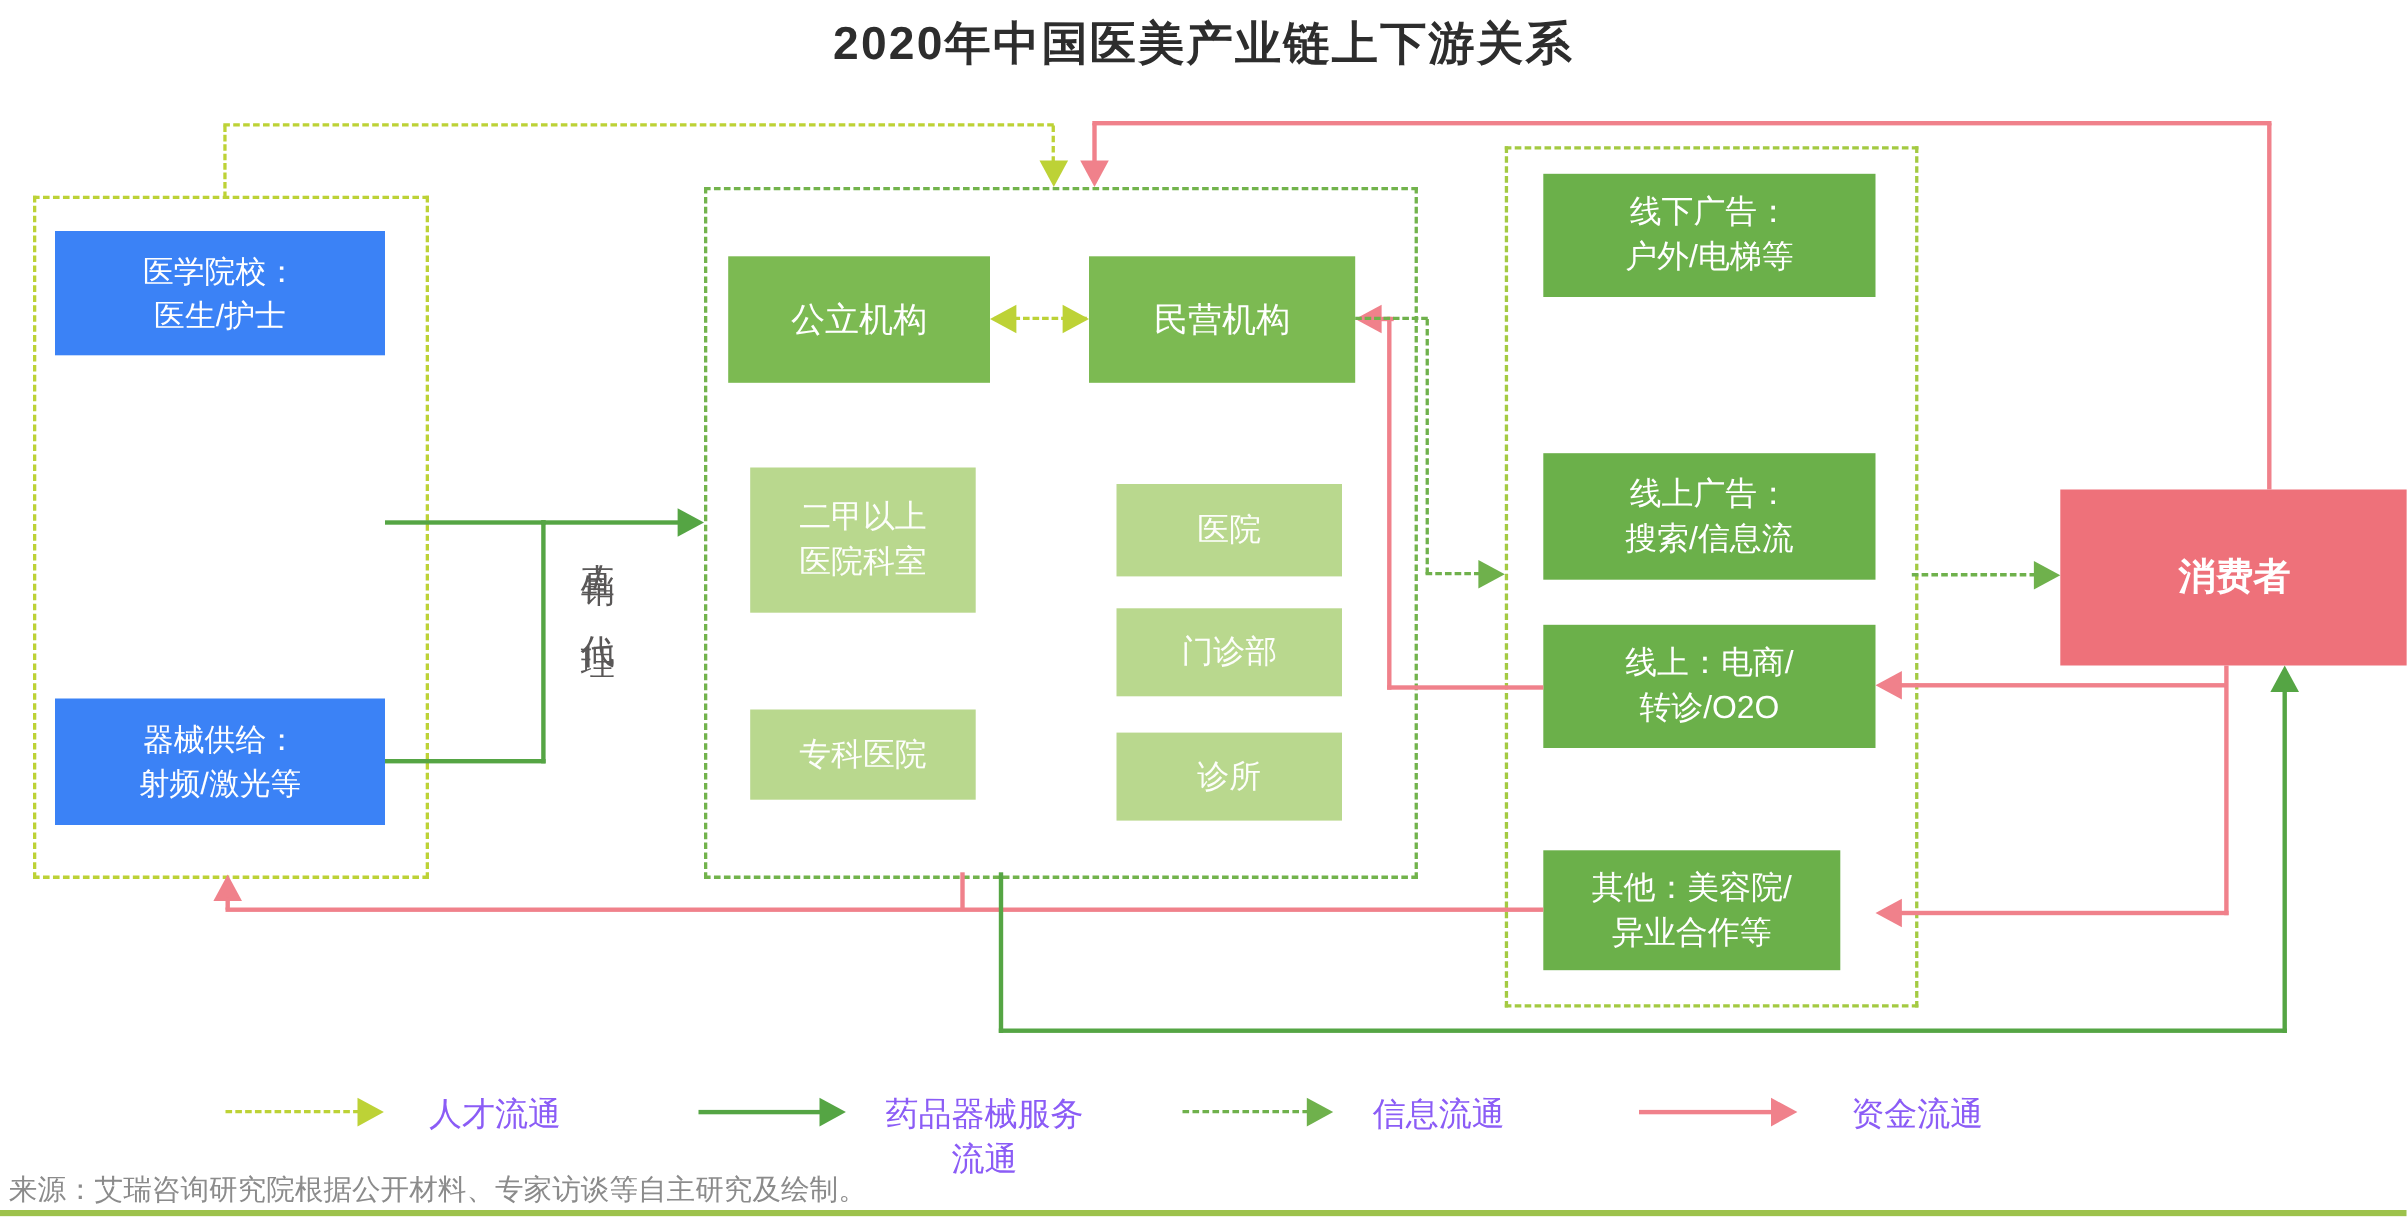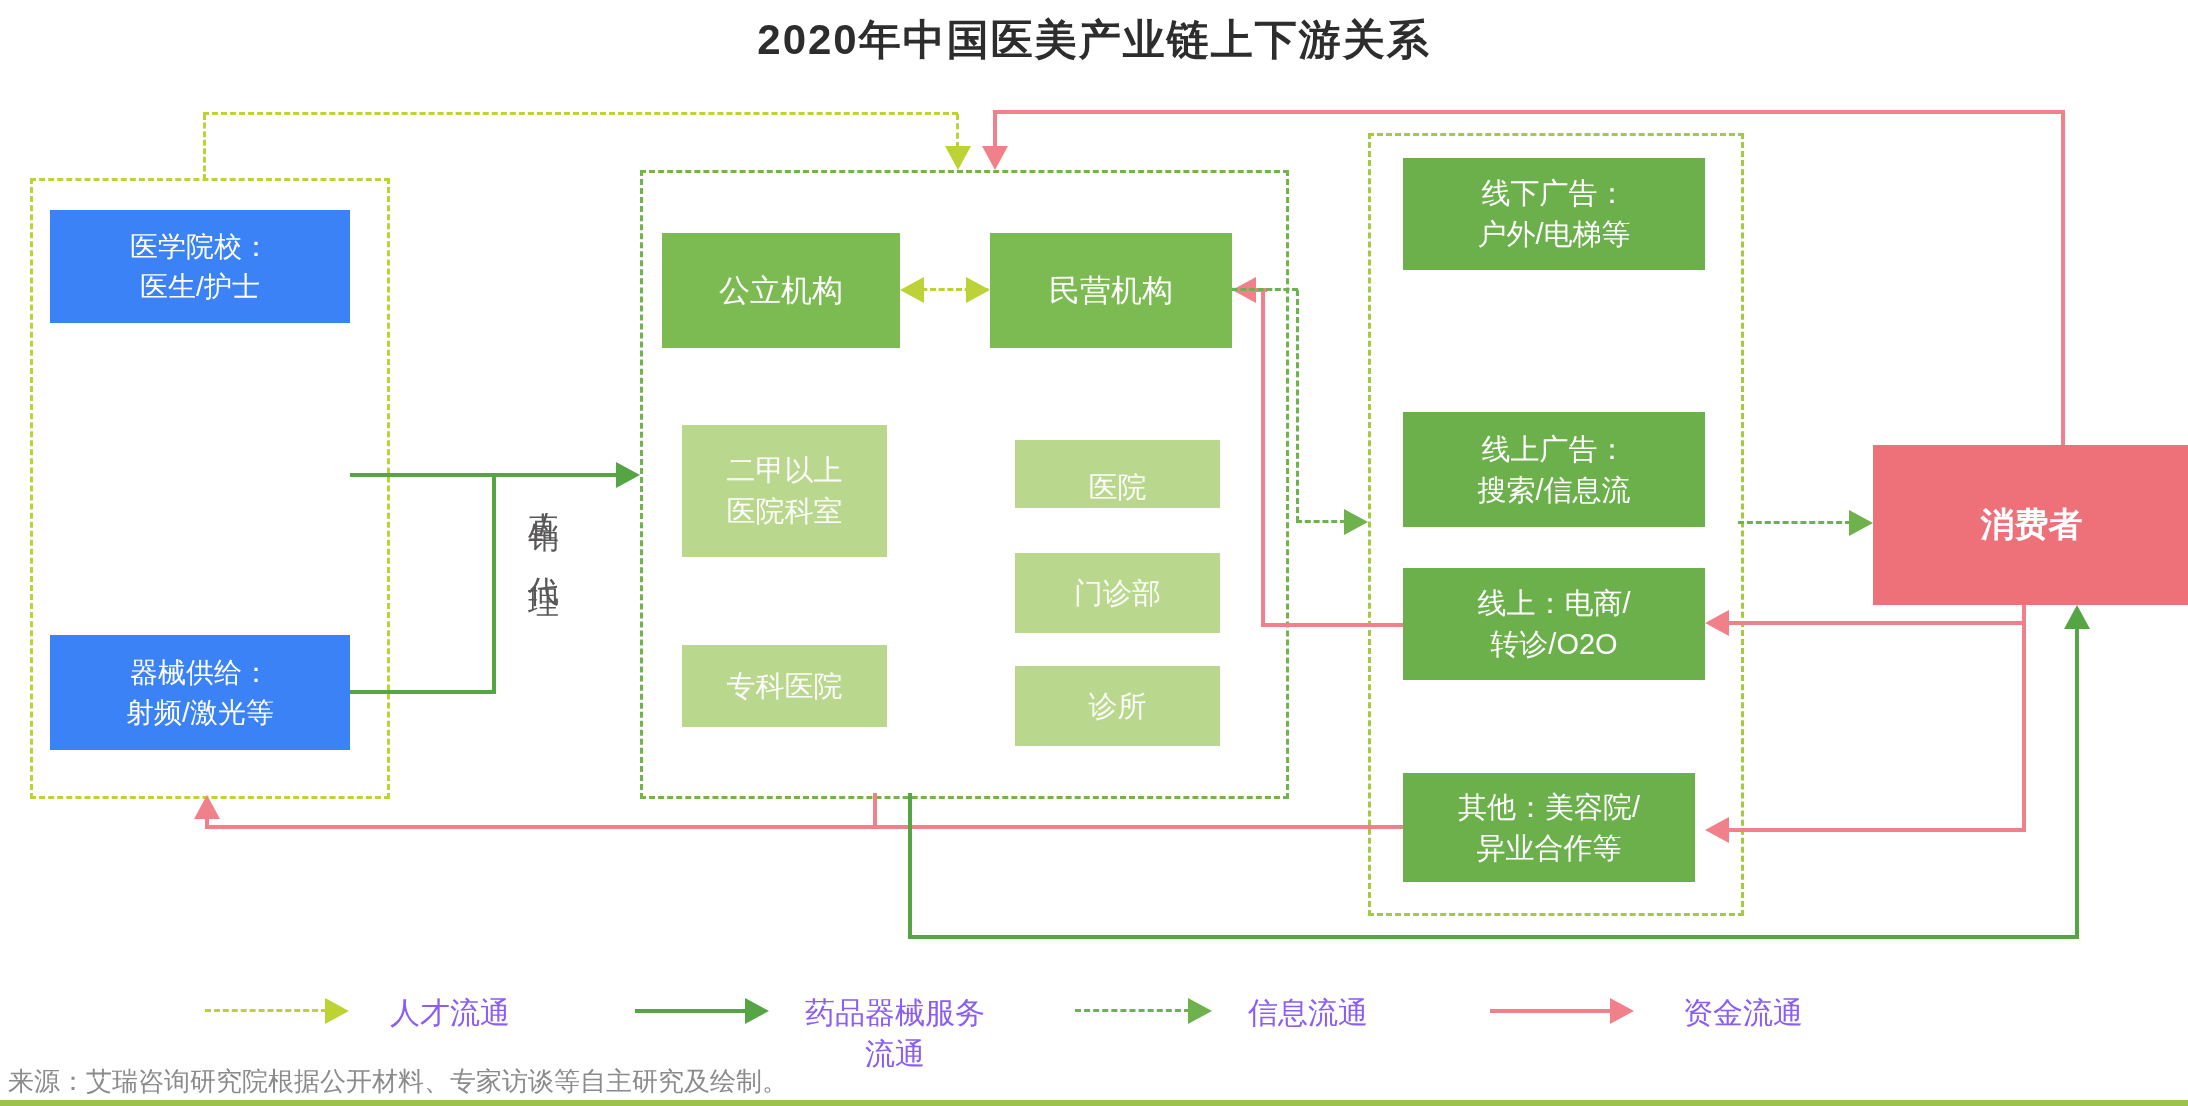--- a/index.html
+++ b/index.html
@@ -63,21 +63,21 @@
   <div class="box grn-box" style="left:990px;top:233px;width:242px;height:115px;">
     <span>民营机构</span>
   </div>
   <div class="box lt-box" style="left:682px;top:425px;width:205px;height:132px;">
     <span>二甲以上</span>
     <span>医院科室</span>
   </div>
   <div class="box lt-box" style="left:682px;top:645px;width:205px;height:82px;">
     <span>专科医院</span>
   </div>
-  <div class="box lt-box" style="left:1015px;top:440px;width:205px;height:68px;justify-content:flex-end;">
+  <div class="box lt-box" style="left:1015px;top:440px;width:205px;height:84px;">
     <span>医院</span>
   </div>
   <div class="box lt-box" style="left:1015px;top:553px;width:205px;height:80px;">
     <span>门诊部</span>
   </div>
   <div class="box lt-box" style="left:1015px;top:666px;width:205px;height:80px;">
     <span>诊所</span>
   </div>
 
   <div class="box ad-box" style="left:1403px;top:158px;width:302px;height:112px;">
@@ -85,21 +85,21 @@
     <span>户外/电梯等</span>
   </div>
   <div class="box ad-box" style="left:1403px;top:375px;width:302px;height:115px;margin-top:37px;">
     <span>线上广告：</span>
     <span>搜索/信息流</span>
   </div>
   <div class="box ad-box" style="left:1403px;top:568px;width:302px;height:112px;align-items:center;">
     <span>线上：电商/</span>
     <span>转诊/O2O</span>
   </div>
-  <div class="box ad-box" style="left:1403px;top:773px;width:292px;height:109px;">
+  <div class="box ad-box" style="left:1403px;top:773px;width:270px;height:109px;">
     <span>其他：美容院/</span>
     <span>异业合作等</span>
   </div>
 
   <div class="box consumer-box" style="left:1873px;top:445px;width:317px;height:160px;">
     <span>消费者</span>
   </div>
 
   <div class="vd c-yg" style="left:203px;top:114px;height:66px;"></div>
   <div class="hd c-yg" style="left:203px;top:112px;width:755px;"></div>

